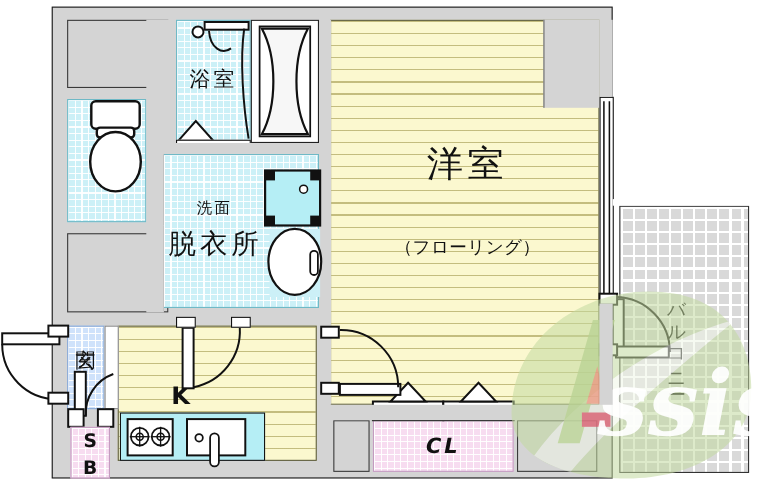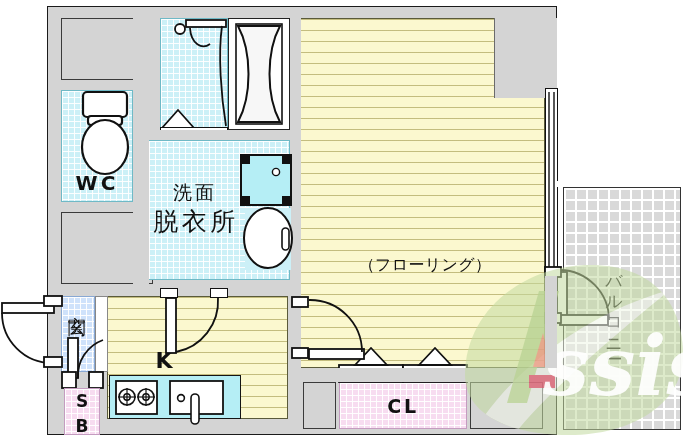--- a/index.html
+++ b/index.html
@@ -109,36 +109,37 @@
 <div id="plan-root">
 
   <div class="abs wall" style="left:47px; top:6px; width:510px; height:429px;"></div>
 
   <div class="abs floor-wood" style="left:300px; top:18px; width:245px; height:350px; border:1.2px solid #5a5a3a;"></div>
 
   <div class="abs wall-plain" style="left:494px; top:18px; width:51px; height:80px; border-left:1.2px solid #6b6b6b;"></div>
 
   <div class="abs wall-plain" style="left:288px; top:18px; width:13px; height:350px;"></div>
 
-  <div class="abs lbl lbl-center" style="left:335px; top:216px; width:180px; font-size:16px; letter-spacing:0.02em;margin-top:40px;">（フローリング）</div>
+  <div class="abs lbl lbl-center" style="left:355px; top:130px; width:140px; font-size:33px; font-weight:400; letter-spacing:0.12em;">洋室</div>
+  <div class="abs lbl lbl-center" style="left:335px; top:216px; width:180px; font-size:16px; letter-spacing:0.02em;">（フローリング）</div>
 
   <div class="abs tile-blue" style="left:61px; top:90px; width:72px; height:112px; border:1.2px solid #6fb9c6;"></div>
-  <div class="abs lbl lbl-center" style="left:61px; top:172px; width:72px; font-size:20px; font-weight:bold; letter-spacing:0.16em;">WC</div>
 
   <svg class="ov" width="688" height="441">
     <rect x="83" y="92" width="44" height="25" rx="4" fill="#ffffff" stroke="#111" stroke-width="2.2"></rect>
     <rect x="88" y="116" width="34" height="9" rx="3" fill="#ffffff" stroke="#111" stroke-width="2.2"></rect>
     <ellipse cx="105" cy="147" rx="23" ry="27" fill="#ffffff" stroke="#111" stroke-width="2.2"></ellipse>
   </svg>
 
   <div class="abs wall-inner" style="left:61px; top:18px; width:92px; height:62px;"></div>
   <div class="abs wall-inner" style="left:61px; top:212px; width:92px; height:72px;"></div>
 
   <div class="abs tile-blue" style="left:160px; top:18px; width:68px; height:112px; border:1.2px solid #6fb9c6;"></div>
   <div class="abs white-fill outline-thin" style="left:228px; top:18px; width:62px; height:112px;"></div>
+  <div class="abs lbl lbl-center" style="left:160px; top:62px; width:68px; font-size:19px; letter-spacing:0.14em;">浴室</div>
 
   <svg class="ov" width="688" height="441">
 
     <g>
       <path d="M238 26 C 252 52, 252 96, 238 122 L 280 122 C 266 96, 266 52, 280 26 Z" fill="#f7f7f7" stroke="#111" stroke-width="2"></path>
       <rect x="236" y="24" width="46" height="100" fill="none" stroke="#111" stroke-width="1.6"></rect>
     </g>
 
     <g>
       <rect x="186" y="20" width="40" height="7" fill="#ffffff" stroke="#111" stroke-width="1.8"></rect>
@@ -148,21 +149,21 @@
     </g>
 
     <g>
       <path d="M162 128 L 178 110 L 194 128 Z" fill="#ffffff" stroke="#111" stroke-width="1.8"></path>
     </g>
   </svg>
 
   <div class="abs white-fill" style="left:160px; top:127px; width:68px; height:12px; border:1.6px solid #111;"></div>
 
   <div class="abs tile-blue" style="left:148px; top:140px; width:142px; height:140px; border:1.2px solid #6fb9c6;"></div>
-  <div class="abs lbl lbl-center" style="left:150px; top:182px; width:90px; font-size:19px; letter-spacing:0.16em;">洗面</div>
+  <div class="abs lbl lbl-center" style="left:150px; top:182px; width:90px; font-size:14px; letter-spacing:0.16em;">洗面</div>
   <div class="abs lbl lbl-center" style="left:146px; top:208px; width:100px; font-size:25px; letter-spacing:0.14em;">脱衣所</div>
 
   <svg class="ov" width="688" height="441">
 
     <g>
       <rect x="241" y="155" width="50" height="50" fill="#b5eef5" stroke="#111" stroke-width="2"></rect>
       <rect x="241" y="155" width="9" height="9" fill="#111"></rect>
       <rect x="282" y="155" width="9" height="9" fill="#111"></rect>
       <rect x="241" y="196" width="9" height="9" fill="#111"></rect>
       <rect x="282" y="196" width="9" height="9" fill="#111"></rect>
@@ -234,21 +235,21 @@
     <rect x="68" y="338" width="10" height="40" fill="#ffffff" stroke="#111" stroke-width="1.8"></rect>
     <path d="M103 340 A 38 38 0 0 0 78 378" fill="none" stroke="#111" stroke-width="1.8"></path>
     <rect x="62" y="372" width="14" height="16" fill="#ffffff" stroke="#111" stroke-width="1.8"></rect>
     <rect x="89" y="372" width="14" height="16" fill="#ffffff" stroke="#111" stroke-width="1.8"></rect>
   </svg>
 
   <div class="abs tile-pink" style="left:64px; top:388px; width:36px; height:47px; border:1.2px solid #c49cc0;"></div>
   <div class="abs lbl lbl-center" style="left:64px; top:389px; width:36px; font-size:17px; font-weight:bold; letter-spacing:0; line-height:1.45;">S<br>B</div>
 
   <div class="abs tile-pink" style="left:339px; top:382px; width:128px; height:47px; border:1.2px solid #c49cc0;"></div>
-  <div class="abs lbl lbl-center" style="left:339px; top:396px; width:128px; font-size:19px; font-weight:bold; letter-spacing:0.14em;">CL</div>
+  <div class="abs lbl lbl-center" style="left:339px; top:396px; width:128px; font-size:19px; font-weight:bold; letter-spacing:0.14em;font-style:italic;">CL</div>
 
   <svg class="ov" width="688" height="441">
     <rect x="339" y="365" width="64" height="17" fill="#ffffff" stroke="#111" stroke-width="1.8"></rect>
     <rect x="403" y="365" width="64" height="17" fill="#ffffff" stroke="#111" stroke-width="1.8"></rect>
     <path d="M355 365 L 371 348 L 387 365 Z" fill="#ffffff" stroke="#111" stroke-width="1.8"></path>
     <path d="M419 365 L 435 348 L 451 365 Z" fill="#ffffff" stroke="#111" stroke-width="1.8"></path>
   </svg>
 
   <div class="abs wall-inner" style="left:303px; top:382px; width:33px; height:47px;"></div>
   <div class="abs wall-inner" style="left:470px; top:382px; width:73px; height:47px;"></div>

